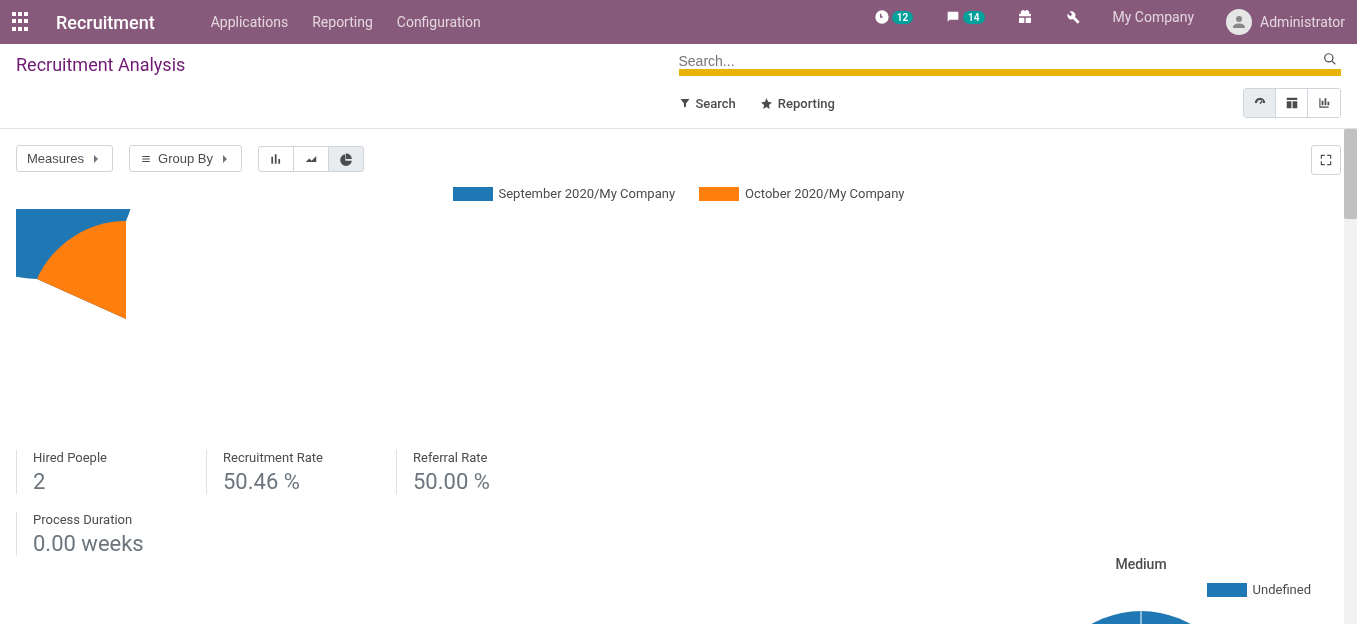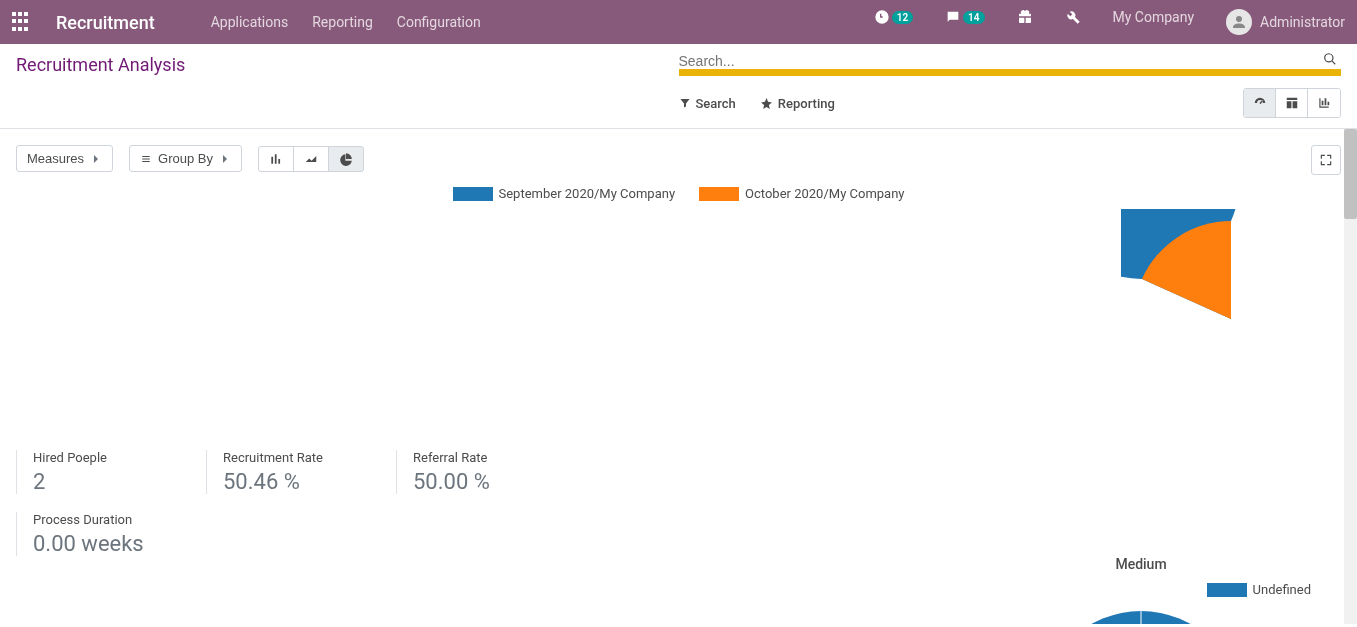--- a/index.html
+++ b/index.html
@@ -168,21 +168,21 @@
   .expand-btn {
     position:absolute; right:16px; top:16px;
     border:1px solid #ced4da; background:#fff;
     width:30px; height:30px;
     display:flex;align-items:center;justify-content:center;
     cursor:pointer; border-radius:3px;
   }
 
   
   .chart-wrap {
-    text-align:right;
+    text-align:left;
     margin-top:14px;
   }
   .legend {
     display:flex; justify-content:center; gap:24px;
     font-size:13px;
     margin-bottom:8px;
   }
   .legend .li { display:flex; align-items:center; gap:6px; }
   .legend .sw { width:40px; height:14px; }
 

